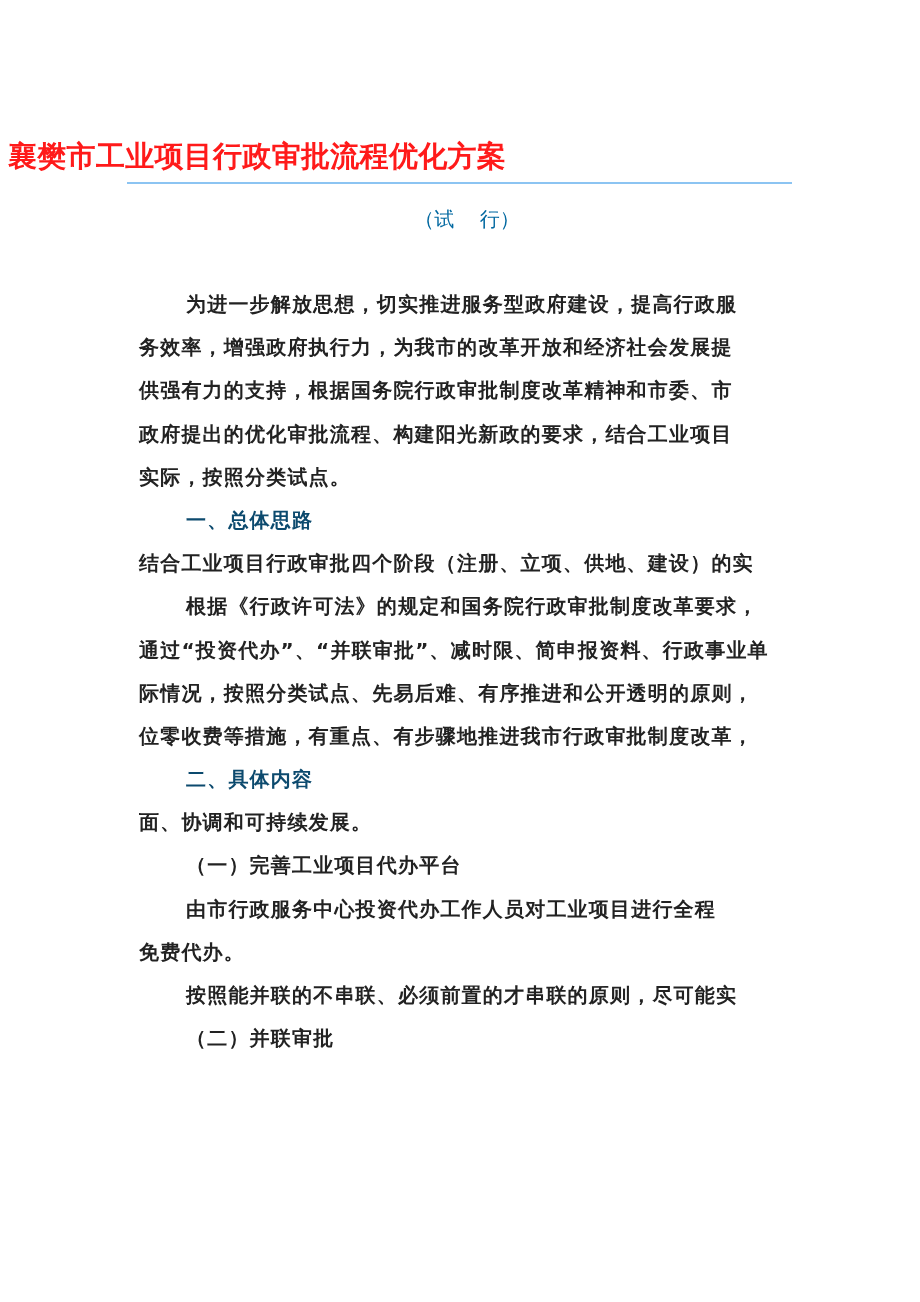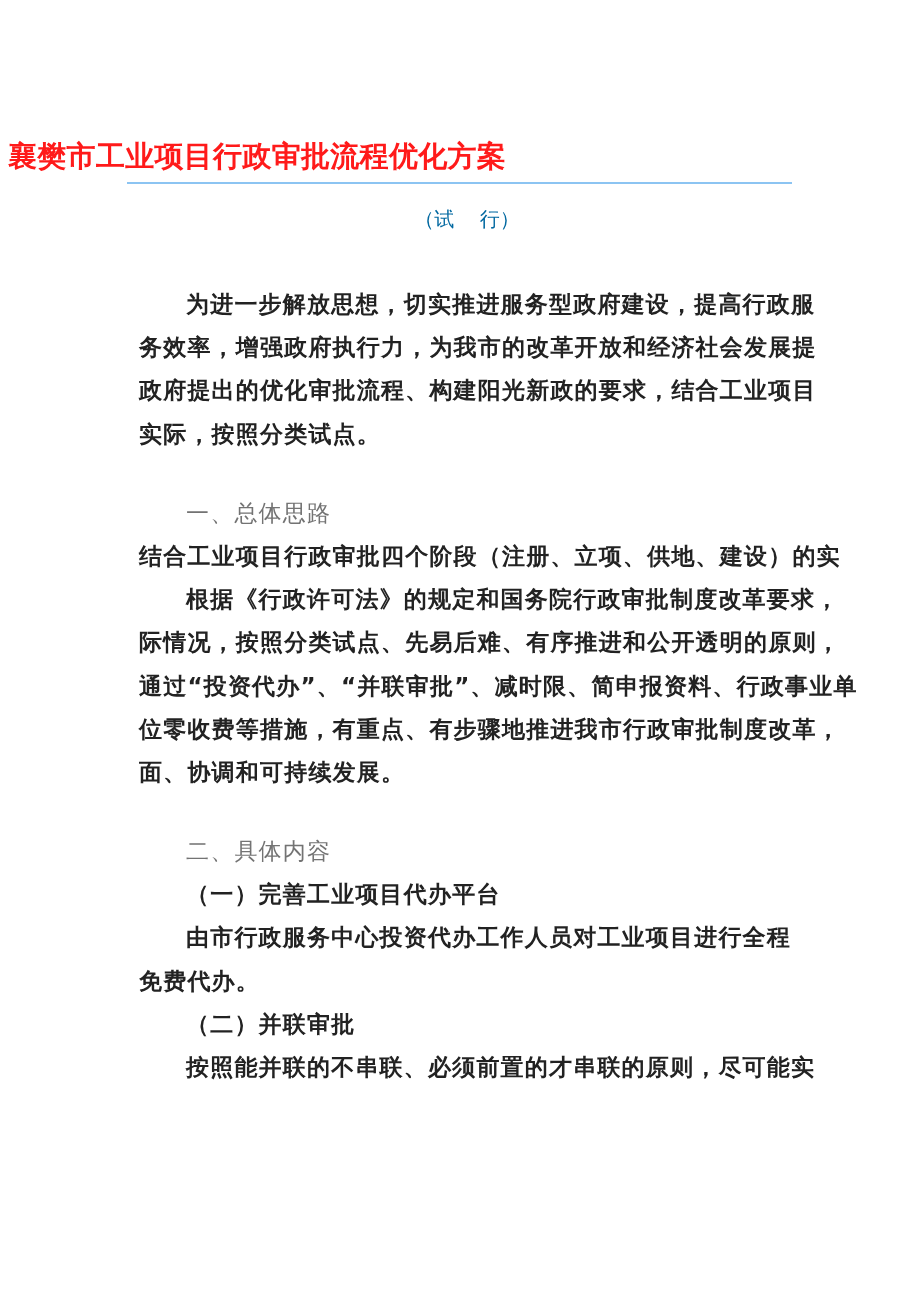--- a/index.html
+++ b/index.html
@@ -57,60 +57,60 @@
     }
     .body {
       position: absolute;
       left: 139px;
       top: 283px;
       width: 650px;
     }
     .line {
       height: 43.2px;
       line-height: 43.2px;
-      font-size: 23px;
+      font-size: 20px;
       font-weight: bold;
       color: #222222;
       white-space: nowrap;
       letter-spacing: 1.2px;
     }
     .line.indent {
       padding-left: 47px;
     }
     .line.heading {
-      font-weight: normal;
-      color: #737373;
-      margin-top: 36px;
+      font-weight: bold;
+      color: #0c4a6e;
     }
   </style>
 </head>
 <body>
 
 <div class="page">
   <h1 class="title">襄樊市工业项目行政审批流程优化方案</h1>
   <div class="rule"></div>
   <div class="subtitle">（试    行）</div>
 
   <div class="body">
     <div class="line indent">为进一步解放思想，切实推进服务型政府建设，提高行政服</div>
     <div class="line">务效率，增强政府执行力，为我市的改革开放和经济社会发展提</div>
+    <div class="line">供强有力的支持，根据国务院行政审批制度改革精神和市委、市</div>
     <div class="line">政府提出的优化审批流程、构建阳光新政的要求，结合工业项目</div>
     <div class="line">实际，按照分类试点。</div>
 
     <div class="line indent heading">一、总体思路</div>
 
     <div class="line">结合工业项目行政审批四个阶段（注册、立项、供地、建设）的实</div>
     <div class="line indent">根据《行政许可法》的规定和国务院行政审批制度改革要求，</div>
+    <div class="line">通过“投资代办”、“并联审批”、减时限、简申报资料、行政事业单</div>
     <div class="line">际情况，按照分类试点、先易后难、有序推进和公开透明的原则，</div>
-    <div class="line">通过“投资代办”、“并联审批”、减时限、简申报资料、行政事业单</div>
     <div class="line">位零收费等措施，有重点、有步骤地推进我市行政审批制度改革，</div>
+    <div class="line indent heading">二、具体内容</div>
+
     <div class="line">面、协调和可持续发展。</div>
-
-    <div class="line indent heading">二、具体内容</div>
 
     <div class="line indent">（一）完善工业项目代办平台</div>
     <div class="line indent">由市行政服务中心投资代办工作人员对工业项目进行全程</div>
     <div class="line">免费代办。</div>
 
+    <div class="line indent">按照能并联的不串联、必须前置的才串联的原则，尽可能实</div>
     <div class="line indent">（二）并联审批</div>
-    <div class="line indent">按照能并联的不串联、必须前置的才串联的原则，尽可能实</div>
   </div>
 </div>
 
 </body></html>

